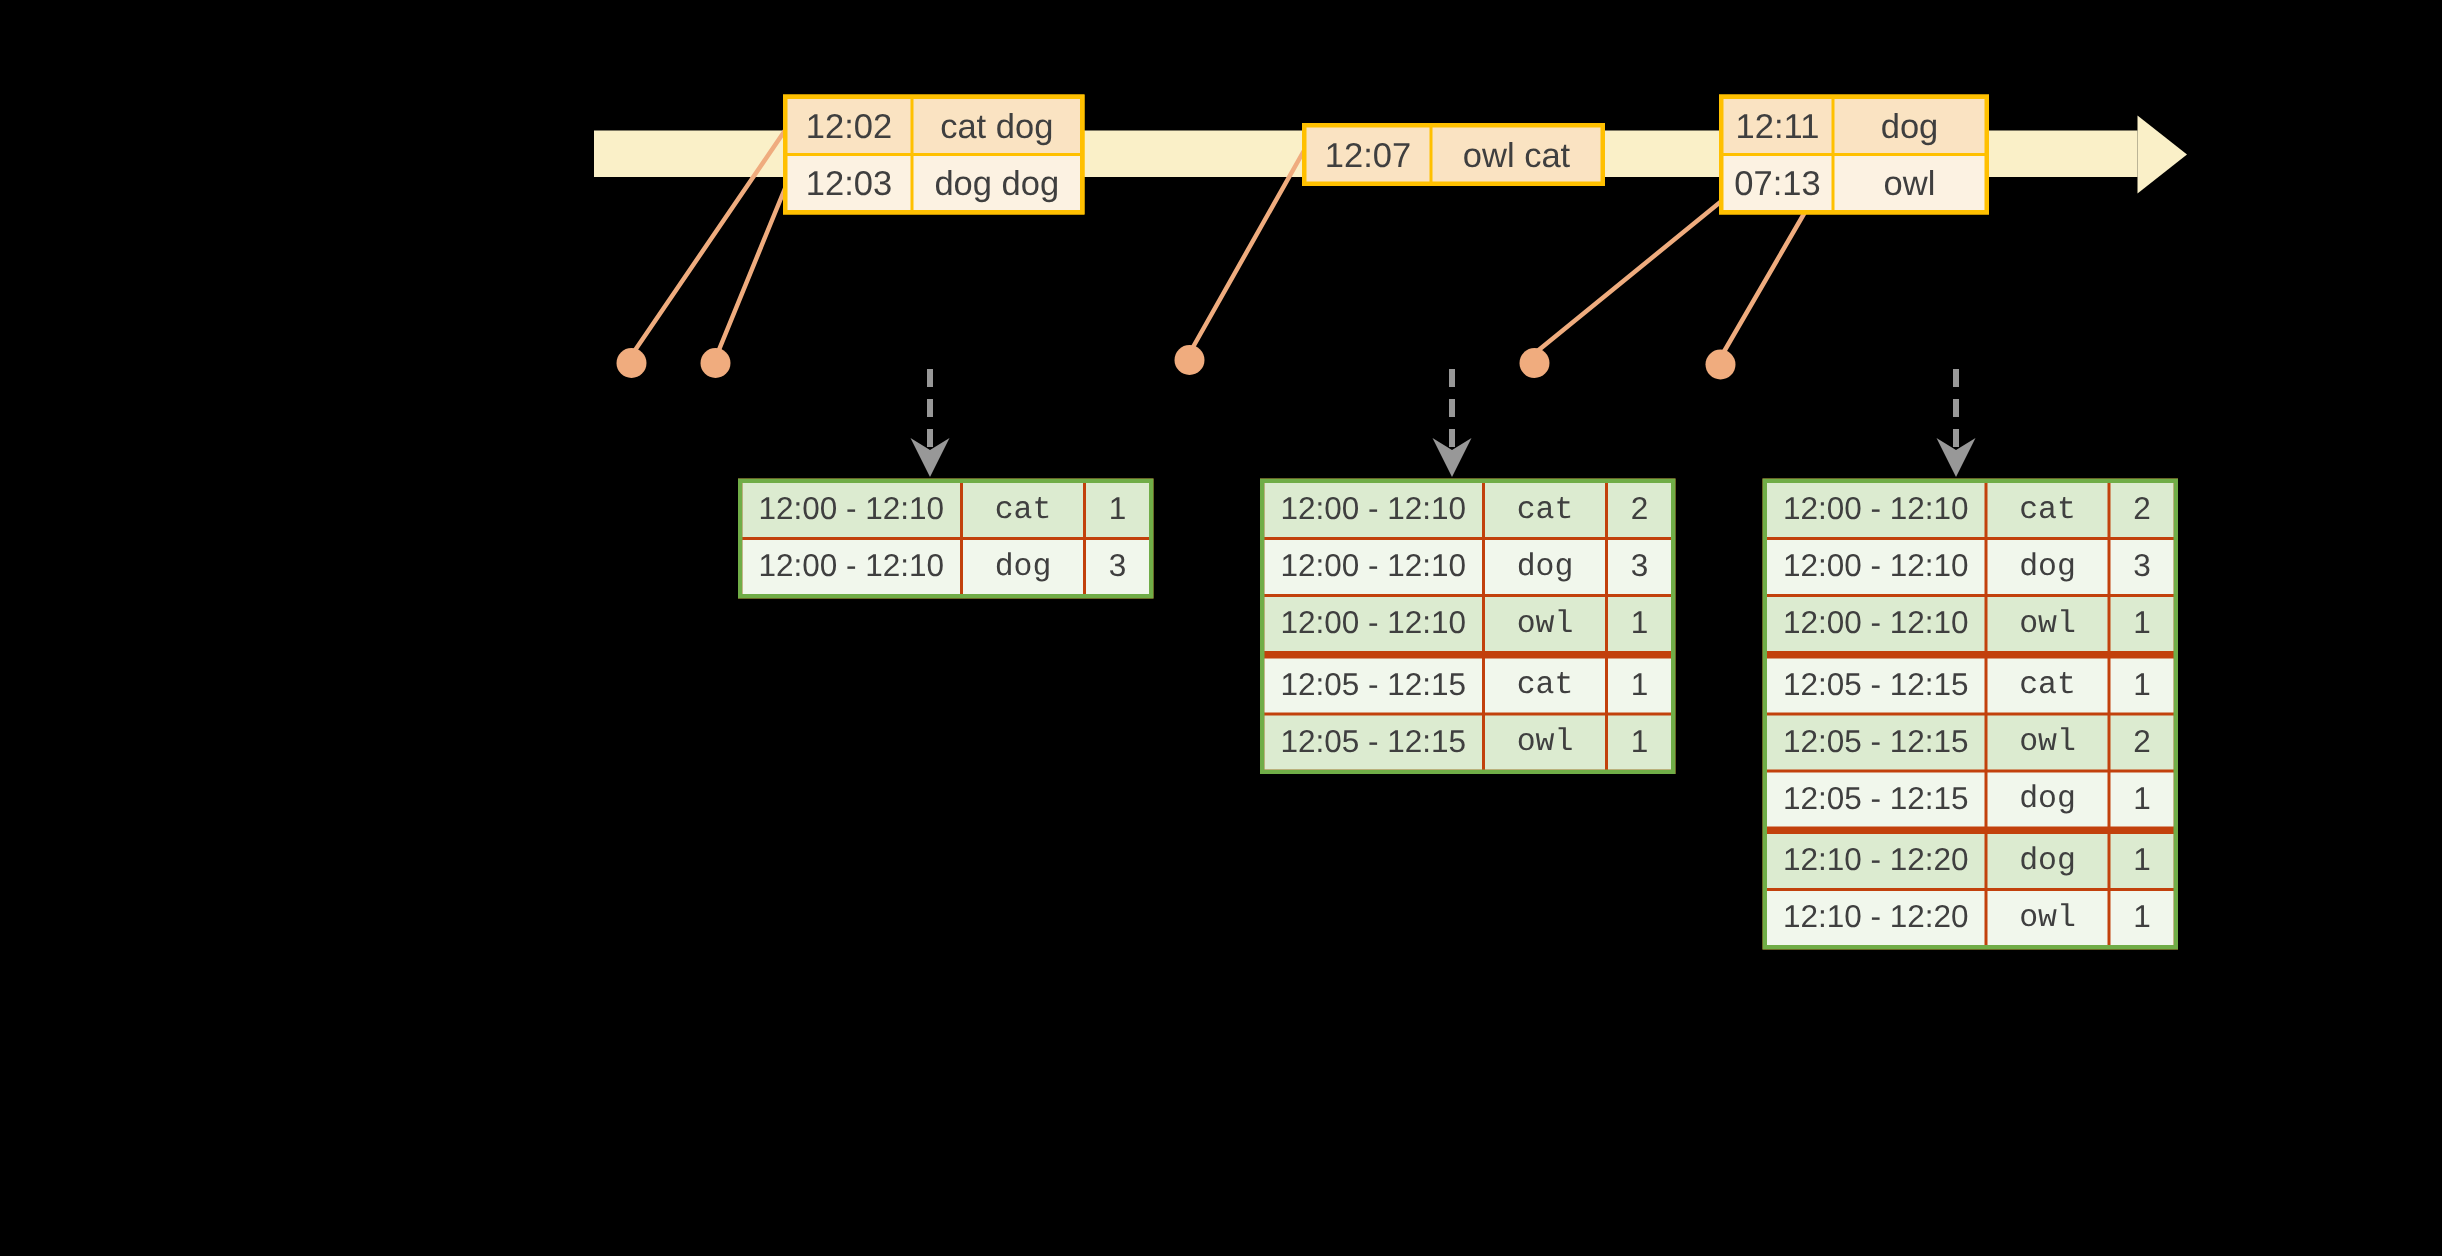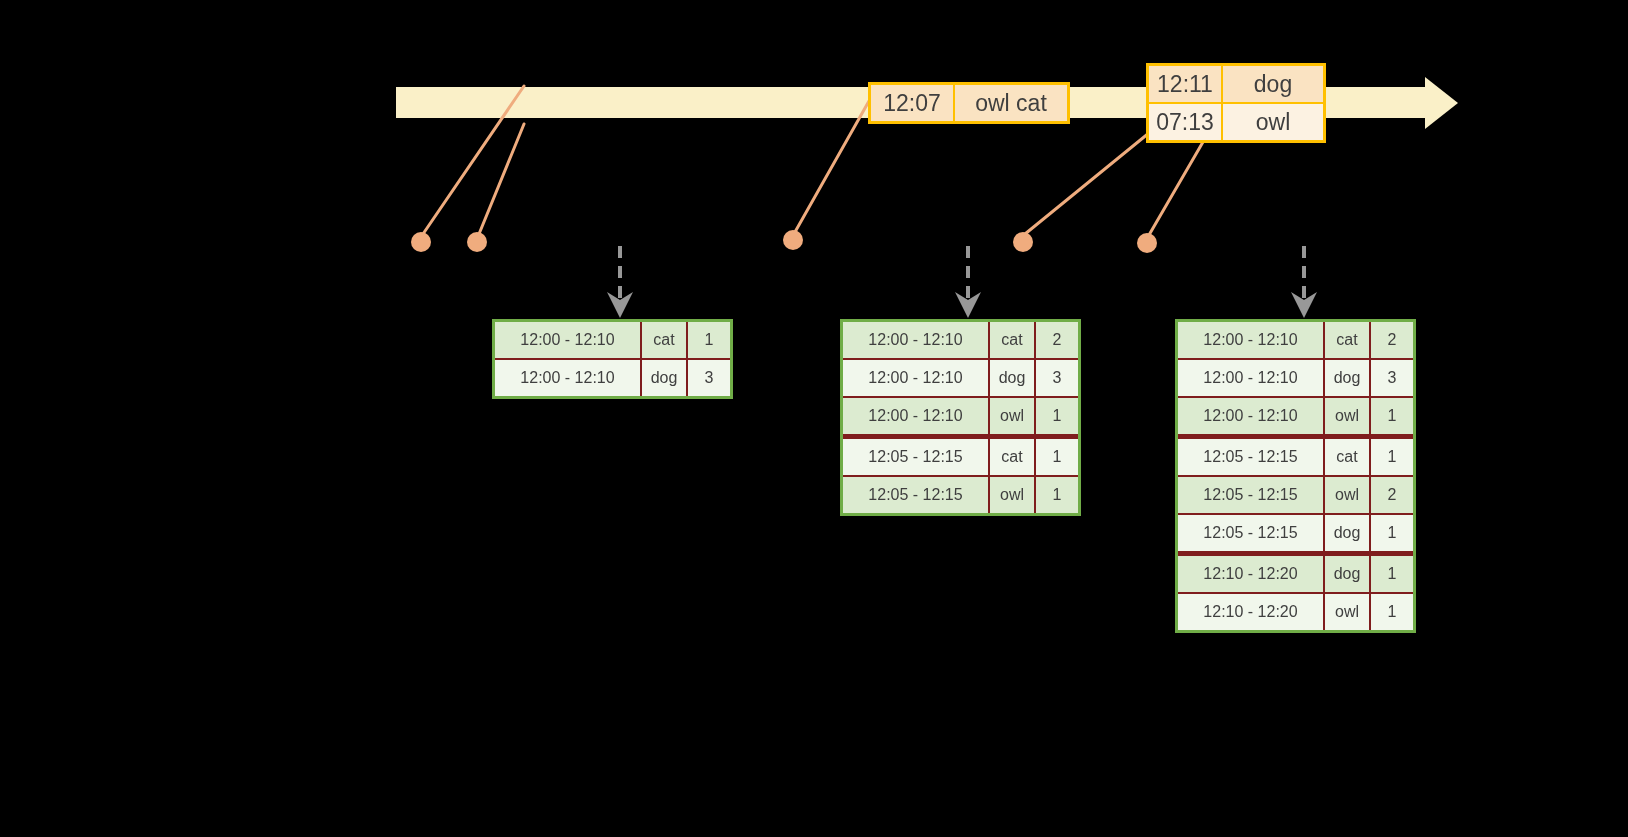--- a/index.html
+++ b/index.html
@@ -60,39 +60,39 @@
   #etable-2 { left: 868px; top: 82px; grid-template-columns: 82px 112px; }
   #etable-3 { left: 1146px; top: 63px; grid-template-columns: 72px 100px; }
   .erow-peach { background: #FAE3C2; }
   .erow-cream { background: #FCF2E2; }
 
   
   .gtable {
     position: absolute;
     display: flex;
     flex-direction: column;
-    background: #7f1d1d;
+    background: #c2410c;
     border: 3px solid #70AD47;
     z-index: 3;
-    font-size: 16px;
+    font-size: 21px;
   }
   #gtable-1 { left: 492px;  top: 319px; }
   #gtable-2 { left: 840px;  top: 319px; }
   #gtable-3 { left: 1175px; top: 319px; }
   .grow { display: flex; gap: 2px; margin-top: 2px; }
   .grow:first-child { margin-top: 0; }
   .grow.group-start { margin-top: 5px; }
   .gcell {
     height: 36px;
     display: flex;
     align-items: center;
     justify-content: center;
   }
   .c-window { width: 145px; }
-  .c-word   { width: 44px;  }
+  .c-word   { width: 80px; font-family: Liberation Mono, monospace;  }
   .c-count  { width: 42px;  }
   .grow-dark  .gcell { background: #DCEBD0; }
   .grow-light .gcell { background: #F1F7EC; }
 </style>
 </head>
 <body>
 
 <div id="canvas">
 
   <div class="band"></div>
@@ -113,20 +113,26 @@
     <circle cx="1147" cy="243" r="10" fill="#F0AC7E"></circle>
 
     <line x1="620" y1="246" x2="620" y2="298" stroke="#989898" stroke-width="4" stroke-dasharray="12 8"></line>
     <path d="M607 292 L620 300 L633 292 L620 318 Z" fill="#989898"></path>
     <line x1="968" y1="246" x2="968" y2="298" stroke="#989898" stroke-width="4" stroke-dasharray="12 8"></line>
     <path d="M955 292 L968 300 L981 292 L968 318 Z" fill="#989898"></path>
     <line x1="1304" y1="246" x2="1304" y2="298" stroke="#989898" stroke-width="4" stroke-dasharray="12 8"></line>
     <path d="M1291 292 L1304 300 L1317 292 L1304 318 Z" fill="#989898"></path>
   </svg>
 
+  <div id="etable-1" class="etable">
+    <div class="cell erow-peach">12:02</div>
+    <div class="cell erow-peach">cat dog</div>
+    <div class="cell erow-cream">12:03</div>
+    <div class="cell erow-cream">dog dog</div>
+  </div>
 
   <div id="etable-2" class="etable">
     <div class="cell erow-peach">12:07</div>
     <div class="cell erow-peach">owl cat</div>
   </div>
 
   <div id="etable-3" class="etable">
     <div class="cell erow-peach">12:11</div>
     <div class="cell erow-peach">dog</div>
     <div class="cell erow-cream">07:13</div>

